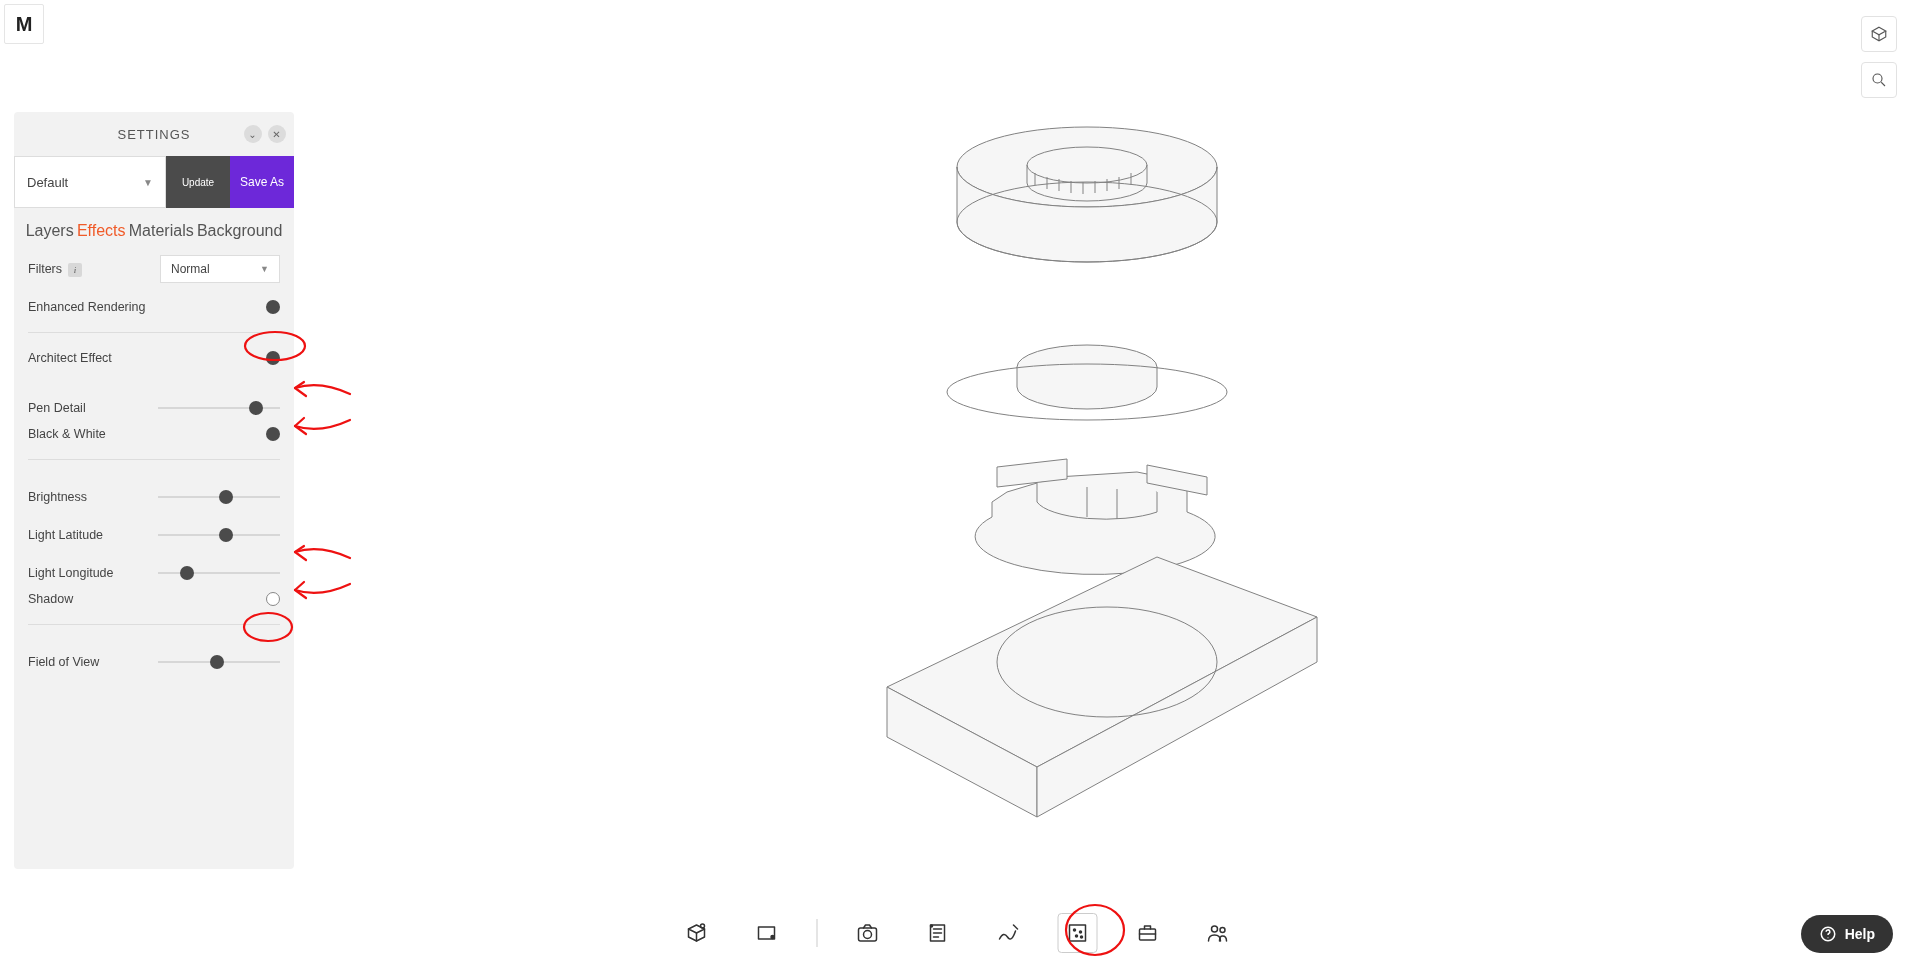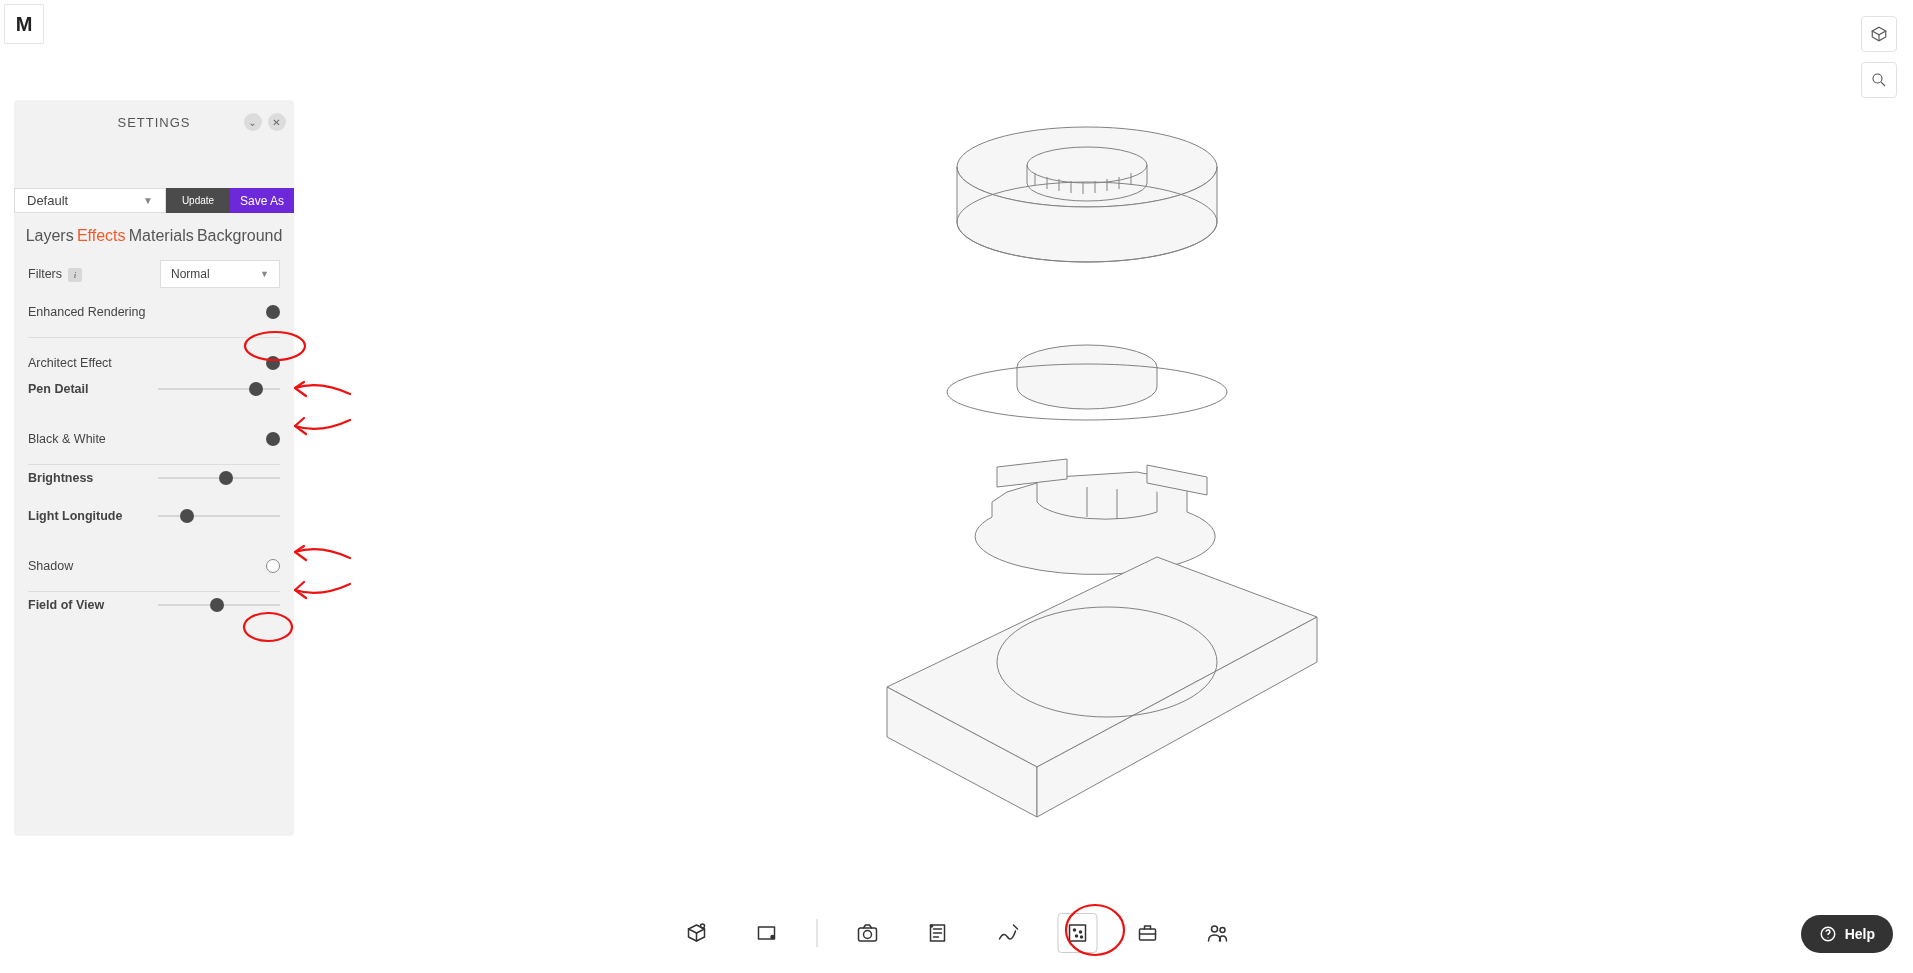--- a/index.html
+++ b/index.html
@@ -8,46 +8,46 @@
 
   
   .logo-box { position: absolute; top: 4px; left: 4px; width: 40px; height: 40px; border: 1px solid #e5e5e5; border-radius: 2px; display: flex; align-items: center; justify-content: center; font-weight: 900; font-size: 20px; color: #222; background: #fff; }
 
   
   .right-tools { position: absolute; top: 16px; right: 16px; display: flex; flex-direction: column; gap: 10px; }
   .right-tool { width: 36px; height: 36px; border: 1px solid #e2e2e2; border-radius: 4px; background: #fff; display: flex; align-items: center; justify-content: center; cursor: pointer; }
   .right-tool svg { width: 18px; height: 18px; stroke: #555; fill: none; stroke-width: 1.5; }
 
   
-  .settings-panel { position: absolute; top: 100px; left: 14px; width: 280px; background: #f2f2f2; border-radius: 4px; padding-bottom: 200px; box-shadow: 0 0 0 rgba(0,0,0,0); }
+  .settings-panel { position: absolute; top: 112px; left: 14px; width: 280px; background: #f2f2f2; border-radius: 4px; padding-bottom: 200px; box-shadow: 0 0 0 rgba(0,0,0,0); }
   .panel-header { position: relative; height: 44px; display: flex; align-items: center; justify-content: center; font-size: 13px; letter-spacing: 1px; color: #555; }
   .panel-header .hdr-buttons { position: absolute; right: 8px; top: 50%; transform: translateY(-50%); display: flex; gap: 6px; }
   .hdr-btn { width: 18px; height: 18px; border-radius: 50%; background: #dcdcdc; display: flex; align-items: center; justify-content: center; font-size: 10px; color: #666; cursor: pointer; }
 
-  .preset-row { display: flex; height: 25px; margin-top: 44px; }
+  .preset-row { display: flex; height: 52px; }
   .preset-select { flex: 1; background: #fff; border: 1px solid #ddd; display: flex; align-items: center; justify-content: space-between; padding: 0 12px; font-size: 13px; color: #444; cursor: pointer; }
   .preset-select .chev { font-size: 10px; color: #888; }
   .btn-update { width: 64px; background: #4b4b4b; color: #fff; font-size: 10px; display: flex; align-items: center; justify-content: center; cursor: pointer; }
   .btn-saveas { width: 64px; background: #6d28d9; color: #fff; font-size: 12px; display: flex; align-items: center; justify-content: center; cursor: pointer; }
 
   .tabs { display: flex; justify-content: space-around; padding: 14px 10px 10px 10px; }
   .tab { font-size: 16px; color: #555; cursor: pointer; }
   .tab.active { color: #f05a28; }
 
   .section { padding: 0 14px; }
   .row { display: flex; align-items: center; justify-content: flex-start; height: 38px; font-size: 12.5px; color: #444; }
   .row .label { flex: 1; }
   .row .info { display:inline-flex; width:14px; height:14px; border-radius:2px; background:#d8d8d8; font-size:9px; align-items:center; justify-content:center; margin-left:6px; color:#555; font-style: italic; font-family: serif;}
   .row .control { flex: 1; display: flex; align-items: center; justify-content: flex-end; }
   .select-box { width: 120px; height: 28px; background:#fff; border:1px solid #ddd; display:flex; align-items:center; justify-content:space-between; padding:0 10px; font-size:12px; cursor:pointer; }
   .toggle { width: 14px; height: 14px; border-radius: 50%; background:#4b4b4b; cursor:pointer; }
   .toggle.off { background:#fff; border:1.5px solid #888; }
   .divider { height:1px; background:#ddd; margin: 6px 14px; }
 
-  .slider-row { display:flex; align-items:flex-start; height:38px; font-size:12.5px; color:#444; padding: 0 0; font-weight: bold; }
+  .slider-row { display:flex; align-items:flex-end; height:38px; font-size:12.5px; color:#444; padding: 0 0; }
   .slider-row .label { width: 130px; }
   .slider-row .slider { flex:1; height: 14px; position:relative; }
   .slider .track { position:absolute; top:50%; left:0; right:0; height:1px; background:#bbb; transform:translateY(-50%); }
   .slider .thumb { position:absolute; top:50%; width:14px; height:14px; border-radius:50%; background:#4b4b4b; transform:translate(-50%,-50%); cursor:pointer; }
 
   
   .bottom-toolbar { position:absolute; bottom: 20px; left:50%; transform:translateX(-50%); display:flex; align-items:center; gap:30px; }
   .tb-icon { width:40px; height:40px; display:flex; align-items:center; justify-content:center; cursor:pointer; border-radius:4px; }
   .tb-icon svg { width:24px; height:24px; stroke:#333; fill:none; stroke-width:1.5; stroke-linecap:round; stroke-linejoin:round; }
   .tb-icon.boxed { border:1px solid #ccc; }
@@ -144,20 +144,27 @@
     <div class="row">
       <span class="label">Black &amp; White</span>
       <div class="toggle"></div>
     </div>
   </div>
   <div class="divider"></div>
 
   <div class="section">
     <div class="slider-row">
       <span class="label">Brightness</span>
+      <div class="slider">
+          <div class="track"></div>
+          <div class="thumb" style="left:56%"></div>
+        </div>
+    </div>
+    <div class="slider-row">
+      <span class="label">Light Latitude</span>
       <div class="slider">
           <div class="track"></div>
           <div class="thumb" style="left:56%"></div>
         </div>
     </div>
     <div class="slider-row">
       <span class="label">Light Longitude</span>
       <div class="slider">
           <div class="track"></div>
           <div class="thumb" style="left:24%"></div>

